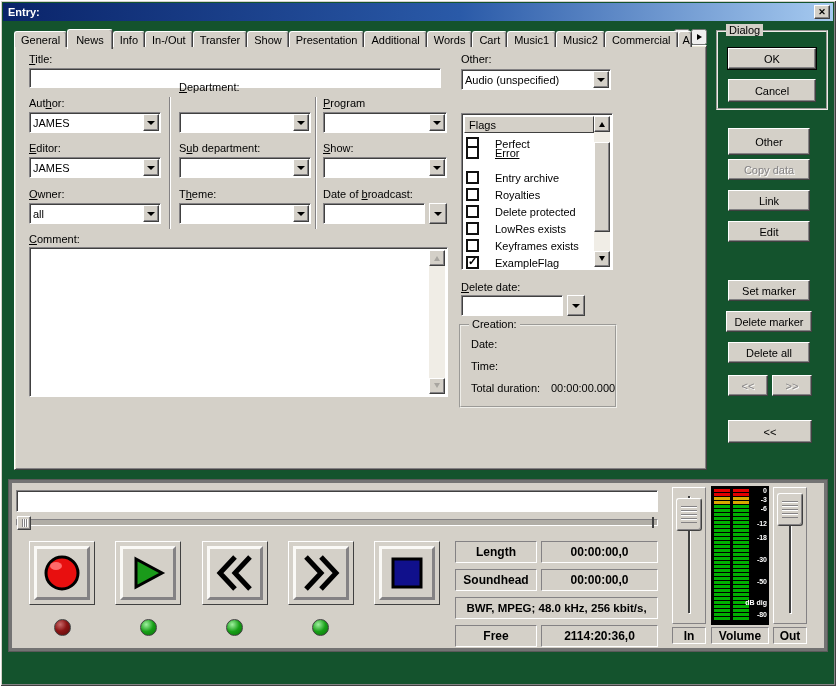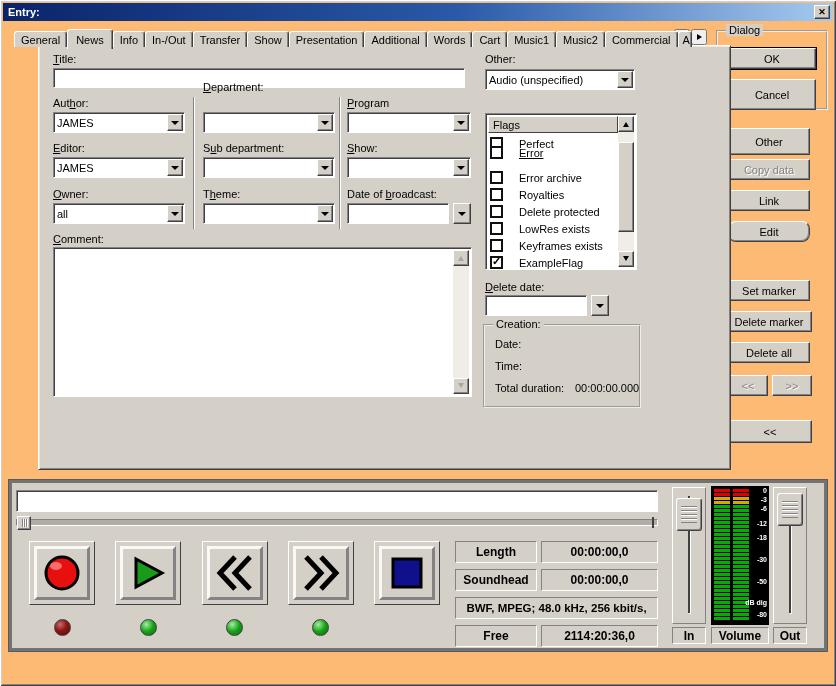--- a/index.html
+++ b/index.html
@@ -1,18 +1,18 @@
 <!DOCTYPE html>
 <html><head>
 <meta charset="utf-8">
 <style>
   html,body{margin:0;padding:0;background:#9a9a9a;}
   *{box-sizing:border-box;}
   #window{
-    position:relative;width:836px;height:686px;background:#fdba74;overflow:hidden;
+    position:relative;width:836px;height:686px;background:#14532d;overflow:hidden;
     font-family:"Liberation Sans",sans-serif;font-size:11px;color:#000;
     box-shadow:inset 1px 1px 0 #fff,inset -1px -1px 0 #404040,inset 2px 2px 0 #d4d0c8,inset -2px -2px 0 #848284;
   }
   .titlebar{
     position:absolute;left:3px;top:3px;right:3px;height:18px;
     background:linear-gradient(to right,#0a246a,#2a5aa8 55%,#a6caf0);
     display:flex;align-items:center;padding-left:5px;
   }
   .title-text{color:#fff;font-weight:bold;font-size:11px;}
   .close-btn{
@@ -38,21 +38,20 @@
   .tri-down{width:0;height:0;border:4px solid transparent;border-top:4px solid #000;margin-top:4px;}
   .tri-up-sm{width:0;height:0;border:3px solid transparent;border-bottom:5px solid #000;margin-bottom:2px;}
   .tri-down-sm{width:0;height:0;border:3px solid transparent;border-top:5px solid #000;margin-top:2px;}
   .tri-gray-up{width:0;height:0;border:3px solid transparent;border-bottom:5px solid #a8a5a0;margin-bottom:2px;}
   .tri-gray-down{width:0;height:0;border:3px solid transparent;border-top:5px solid #a8a5a0;margin-top:2px;}
   
   .tabpage{
     position:absolute;left:14px;top:45px;width:693px;height:425px;background:#d4d0c8;z-index:1;
     border:1px solid;border-color:#fff #404040 #404040 #fff;
     box-shadow:inset 1px 1px 0 #ece9d8,inset -1px -1px 0 #848284;
-    margin-left:24px;
   }
   .lbl{position:absolute;white-space:nowrap;}
   .vsep{position:absolute;width:1px;background:#848284;box-shadow:1px 0 0 #fff;}
   .combo{position:absolute;height:21px;display:flex;align-items:center;}
   .combo-txt{flex:1;height:100%;display:flex;align-items:center;padding-left:3px;overflow:hidden;white-space:nowrap;}
   .combo-btn{width:16px;height:17px;margin:1px 1px 1px 0;display:flex;align-items:center;justify-content:center;background:#d4d0c8;border:1px solid;border-color:#fff #404040 #404040 #fff;box-shadow:inset -1px -1px 0 #848284;}
   .textinput{position:absolute;height:20px;display:flex;align-items:center;padding-left:3px;}
   .dropbtn{position:absolute;width:18px;height:21px;padding:0;display:flex;align-items:center;justify-content:center;background:#d4d0c8;border:1px solid;border-color:#fff #404040 #404040 #fff;box-shadow:inset -1px -1px 0 #848284;}
   .commentbox{position:absolute;background:#fff;border:1px solid;border-color:#848284 #fff #fff #848284;box-shadow:inset 1px 1px 0 #404040;}
   .comment-input{position:absolute;left:2px;top:2px;right:18px;bottom:2px;border:none;resize:none;outline:none;background:#fff;font-family:"Liberation Sans",sans-serif;font-size:11px;}
@@ -268,21 +267,21 @@
       <div class="flag-row" style="top:21px;">
           <span class="cb"></span>
           <span>Perfect</span>
         </div>
       <div class="flag-row" style="top:30px;text-decoration:underline;">
           <span class="cb"></span>
           <span>Error</span>
         </div>
       <div class="flag-row" style="top:55px;">
           <span class="cb"></span>
-          <span>Error archive</span>
+          <span>Entry archive</span>
         </div>
       <div class="flag-row" style="top:72px;">
           <span class="cb"></span>
           <span>Royalties</span>
         </div>
       <div class="flag-row" style="top:89px;">
           <span class="cb"></span>
           <span>Delete protected</span>
         </div>
       <div class="flag-row" style="top:106px;">
@@ -324,34 +323,34 @@
       <span class="lbl" style="left:90px;top:56px;">00:00:00.000</span>
     </div>
   </div>
 
   <div class="groupbox" style="left:716px;top:30px;width:112px;height:80px;">
     <span class="gb-caption">Dialog</span>
   </div>
   <button class="pushbtn default" style="left:728px;top:48px;width:88px;height:21px;">
       <span>OK</span>
     </button>
-  <button class="pushbtn" style="left:728px;top:79px;width:88px;height:31px;">
+  <button class="pushbtn" style="left:728px;top:79px;width:88px;height:23px;">
       <span>Cancel</span>
     </button>
 
   <button class="pushbtn" style="left:728px;top:128px;width:82px;height:27px;">
       <span>Other</span>
     </button>
   <button class="pushbtn" style="left:728px;top:159px;width:82px;height:21px;">
       <span class="disabled">Copy data</span>
     </button>
   <button class="pushbtn" style="left:728px;top:190px;width:82px;height:21px;">
       <span>Link</span>
     </button>
-  <button class="pushbtn" style="left:728px;top:221px;width:82px;height:21px;border-radius:8px;">
+  <button class="pushbtn" style="left:728px;top:221px;width:82px;height:21px;">
       <span>Edit</span>
     </button>
 
   <button class="pushbtn" style="left:728px;top:280px;width:82px;height:21px;">
       <span>Set marker</span>
     </button>
   <button class="pushbtn" style="left:726px;top:311px;width:86px;height:21px;">
       <span>Delete marker</span>
     </button>
   <button class="pushbtn" style="left:728px;top:342px;width:82px;height:21px;">

